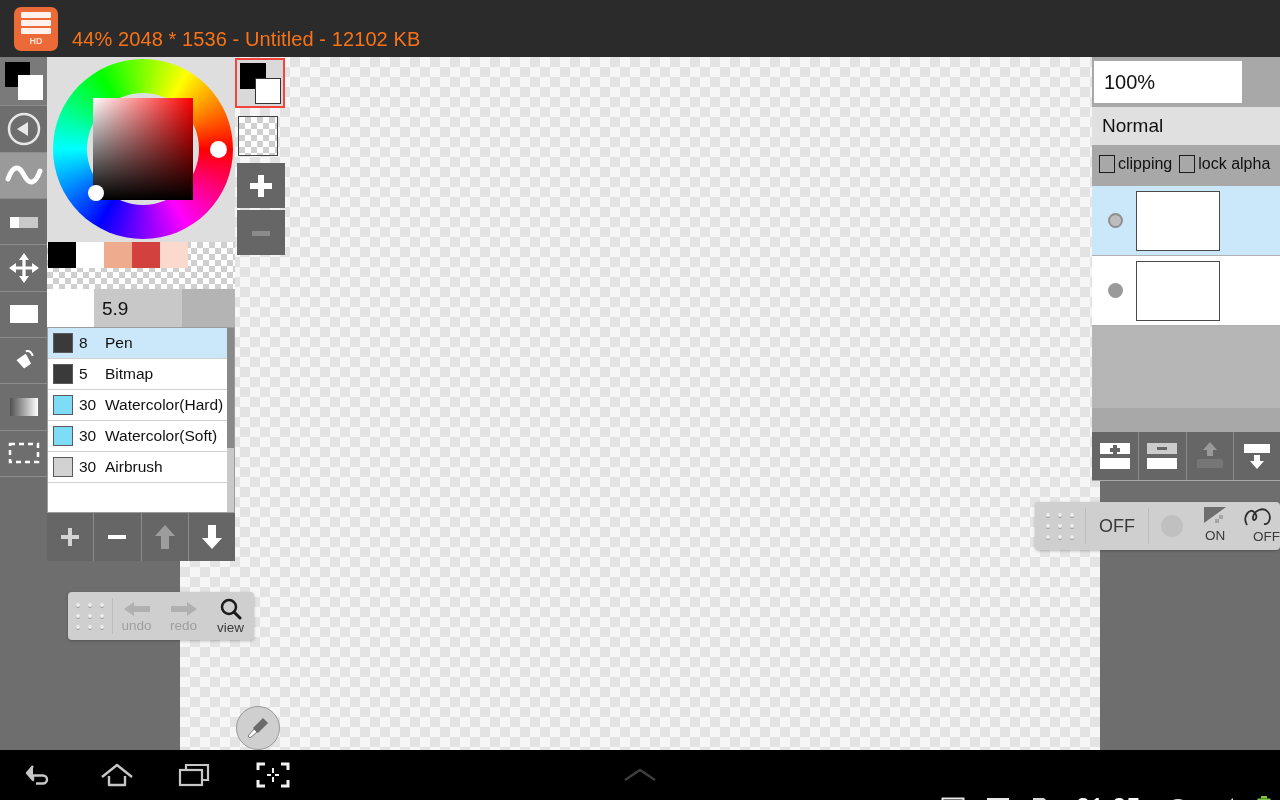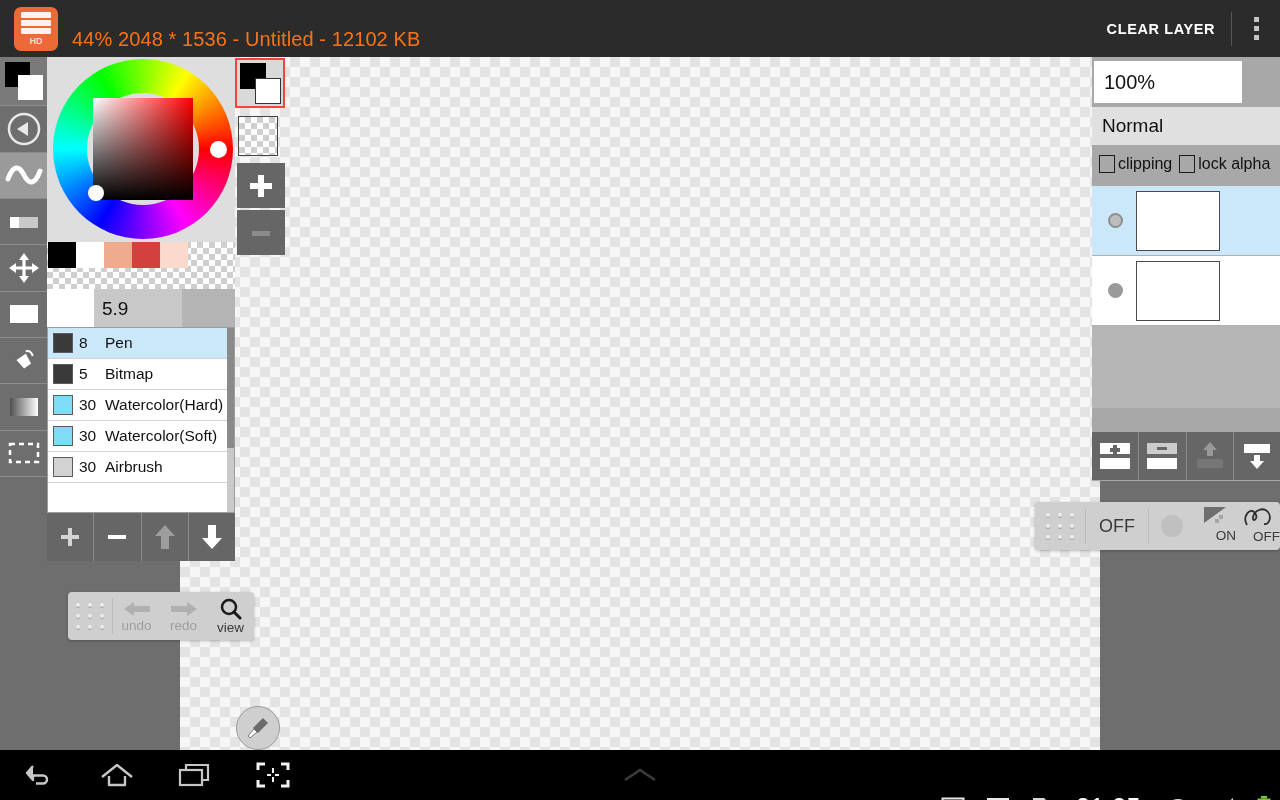--- a/index.html
+++ b/index.html
@@ -222,29 +222,20 @@
   <div id="canvas" class="checker"></div>
 
   <div id="header">
     <div id="logo">
       <div class="bar"></div>
       <div class="bar"></div>
       <div class="bar"></div>
       <div class="hd">HD</div>
     </div>
     <div id="title">44% 2048 * 1536 - Untitled - 12102 KB</div>
-    <div id="header-right">
-      <div id="clear-layer">CLEAR LAYER</div>
-      <div id="hdr-divider"></div>
-      <div id="overflow">
-        <div class="dot"></div>
-        <div class="dot"></div>
-        <div class="dot"></div>
-      </div>
-    </div>
   </div>
 
   <div id="toolrail">
 
     <div class="tool swatch">
       <div id="sw-black"></div>
       <div id="sw-white"></div>
     </div>
 
     <div class="tool">
@@ -519,21 +510,21 @@
       </div>
     </div>
     <div class="fb-sep"></div>
     <div class="fb-cell" style="width:62px">
       <div class="fb-label dark" style="font-size:18px">OFF</div>
     </div>
     <div class="fb-sep"></div>
     <div class="fb-cell" style="width:45px">
       <div style="width:22px;height:22px;border-radius:50%;background:#c0c0c0;"></div>
     </div>
-    <div class="fb-cell" style="width:42px;align-items:flex-end;padding-bottom:3px">
+    <div class="fb-cell" style="width:42px;align-items:center;padding-bottom:3px">
       <svg width="26" height="22" viewBox="0 0 26 22" style="align-self:center">
         <rect x="2" y="1" width="22" height="16" fill="#6e6e6e"></rect>
         <path d="M24 1 L24 17 L2 17 Z" fill="#cfcfcf"></path>
         <rect x="17" y="9" width="4" height="4" fill="#a5a5a5"></rect>
         <rect x="13" y="13" width="4" height="4" fill="#a5a5a5"></rect>
       </svg>
       <div class="fb-label dark">ON</div>
     </div>
     <div class="fb-cell" style="width:44px;align-items:flex-end;padding-bottom:3px">
       <svg width="34" height="24" viewBox="0 0 34 24" style="align-self:center">

